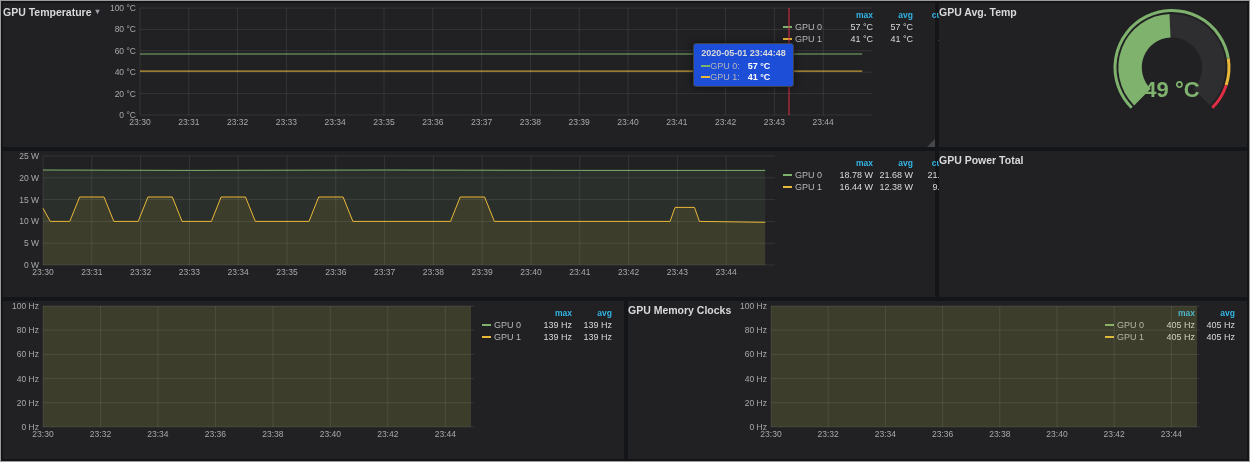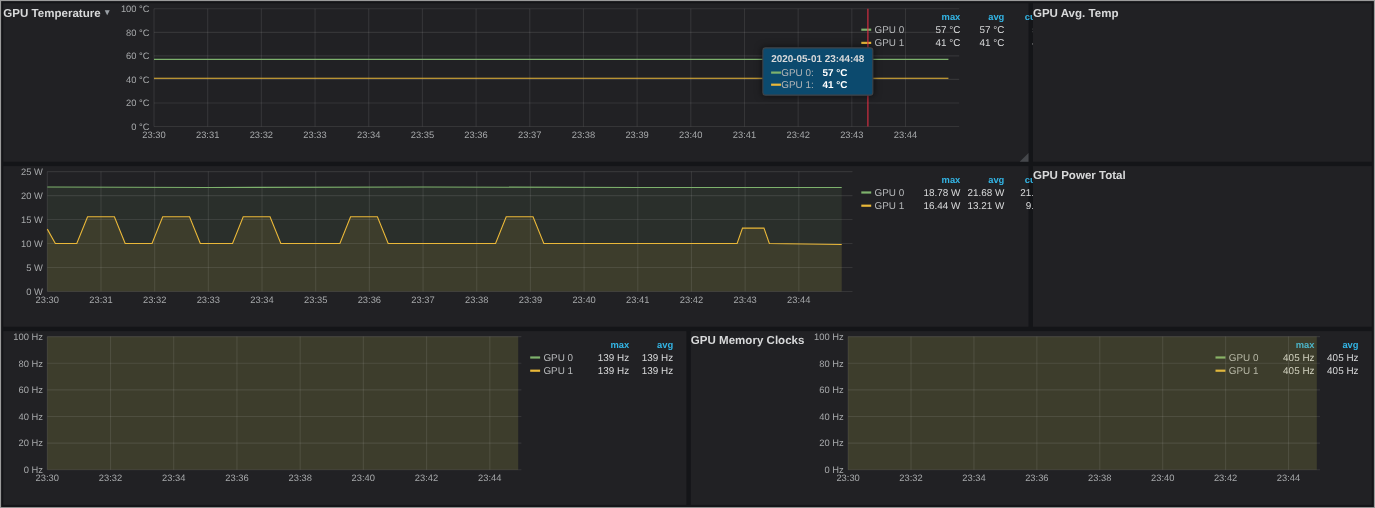--- a/index.html
+++ b/index.html
@@ -19,21 +19,21 @@
   .chart-mount{flex:1;position:relative;min-width:0;}
   .legend{flex:none;padding:7px 2px 0 2px;font-size:9px;color:#d8d9da;}
   .legend-w150{width:150px;}
   .legend-w140{width:140px;}
   .legend-table{display:grid;grid-template-columns:minmax(44px,1fr) 44px 38px 46px;column-gap:2px;row-gap:2px;align-items:center;}
   .lg-h{color:#33b5e5;font-weight:bold;text-align:right;font-size:8.5px;}
   .lg-name{display:flex;align-items:center;gap:3px;color:#b6b8ba;cursor:pointer;white-space:nowrap;}
   .lg-sw{width:9px;height:2px;display:inline-block;flex:none;}
   .lg-v{text-align:right;color:#d8d9da;white-space:nowrap;}
   .gauge-mount{flex:1;position:relative;min-width:0;}
-  .chart-tooltip{position:absolute;left:87%;top:40px;z-index:4;background:#0c4a6e;border:1px solid #404347;border-radius:3px;padding:4px 7px;font-size:9px;color:#cfd0d1;white-space:nowrap;box-shadow:0 0 7px rgba(0,0,0,.55);}
+  .chart-tooltip{position:absolute;left:87%;top:40px;z-index:4;background:#1d4ed8;border:1px solid #404347;border-radius:3px;padding:4px 7px;font-size:9px;color:#cfd0d1;white-space:nowrap;box-shadow:0 0 7px rgba(0,0,0,.55);}
   .tt-time{font-weight:bold;color:#d8d9da;margin-bottom:3px;}
   .tt-row{display:flex;align-items:center;gap:0;margin-top:1px;}
   .tt-sw{width:9px;height:2px;flex:none;background:#888;}
   .tt-name{color:#b4b6b8;}
   .tt-val{font-weight:bold;color:#ffffff;margin-left:8px;}
   .resize-corner{position:absolute;right:0;bottom:0;width:0;height:0;border-left:8px solid transparent;border-bottom:8px solid #45474b;cursor:nwse-resize;}
   svg{display:block;position:absolute;top:0;left:0;}
 </style>
 </head>
 <body>
@@ -132,20 +132,32 @@
             </div>
           </div>
       </div>
       <div class="resize-corner"></div>
     </section>
 
     <section class="panel p-flex">
       <header class="panel-header">
         <span>GPU Avg. Temp</span>
       </header>
+      <div class="panel-body">
+        <div class="gauge-mount" id="gauge-1">
+            <svg width="298" height="125">
+              <path d="M119.4 94.1 A41.8 41.8 0 1 1 178.6 94.1" stroke="#2e2e31" stroke-width="23.4" fill="none"></path>
+              <path d="M119.4 94.1 A41.8 41.8 0 0 1 147.0 22.7" stroke="#7eb26d" stroke-width="23.4" fill="none"></path>
+              <path d="M108.7 104.8 A57.0 57.0 0 1 1 205.3 55.6" stroke="#7eb26d" stroke-width="3" fill="none"></path>
+              <path d="M205.3 55.6 A57.0 57.0 0 0 1 203.2 82.1" stroke="#eab839" stroke-width="3" fill="none"></path>
+              <path d="M203.2 82.1 A57.0 57.0 0 0 1 189.3 104.8" stroke="#e02f44" stroke-width="3" fill="none"></path>
+              <text x="149" y="93.8" text-anchor="middle" font-size="22" font-weight="bold" fill="#7eb26d">49 °C</text>
+            </svg>
+          </div>
+      </div>
     </section>
   </div>
 
   <div class="row row2">
     <section class="panel p-wide">
       <div class="panel-body">
         <div class="chart-mount" id="chart-2">
             <svg width="772" height="127">
               <path d="M34.0,114.0 L34.0,19.0 L180.4,19.4 L375.6,19.0 L570.8,19.4 L756.2,19.4 L756.2,114.0 Z" fill="#7eb26d" fill-opacity="0.1"></path>
               <path d="M34.0,114.0 L34.0,57.3 L41.3,70.4 L60.8,70.4 L70.6,46.0 L95.0,46.0 L104.8,70.4 L129.2,70.4 L138.9,46.0 L163.3,46.0 L173.1,70.4 L202.4,70.4 L212.1,46.0 L236.5,46.0 L246.3,70.4 L300.0,70.4 L309.7,46.0 L334.1,46.0 L343.9,70.4 L441.5,70.4 L451.2,46.0 L475.6,46.0 L485.4,70.4 L661.1,70.4 L666.0,56.4 L685.5,56.4 L690.4,70.4 L756.2,71.3 L756.2,114.0 Z" fill="#eab839" fill-opacity="0.1"></path>
@@ -206,21 +218,21 @@
                 <span>GPU 0</span>
               </span>
               <span class="lg-v">18.78 W</span>
               <span class="lg-v">21.68 W</span>
               <span class="lg-v">21.77 W</span>
               <span class="lg-name">
                 <span class="lg-sw" style="background: rgb(234, 184, 57);"></span>
                 <span>GPU 1</span>
               </span>
               <span class="lg-v">16.44 W</span>
-              <span class="lg-v">13.21 W</span>
+              <span class="lg-v">12.38 W</span>
               <span class="lg-v">9.76 W</span>
             </div>
           </div>
       </div>
     </section>
 
     <section class="panel p-flex">
       <header class="panel-header">
         <span>GPU Power Total</span>
       </header>

